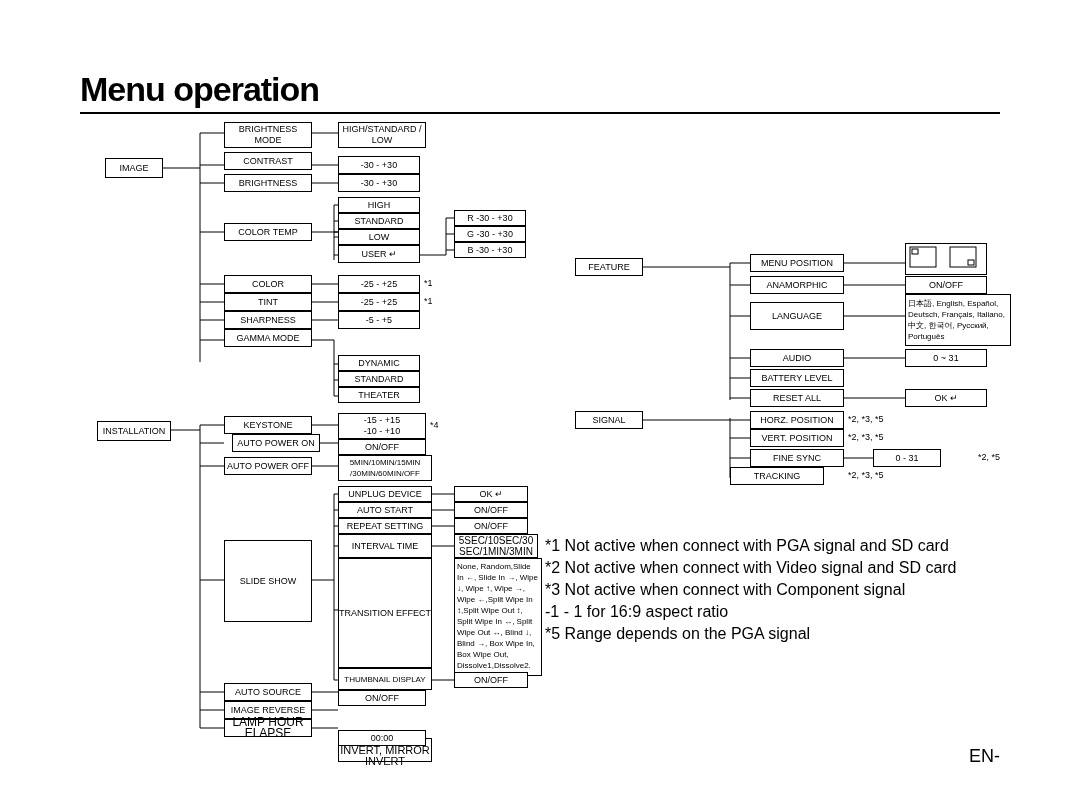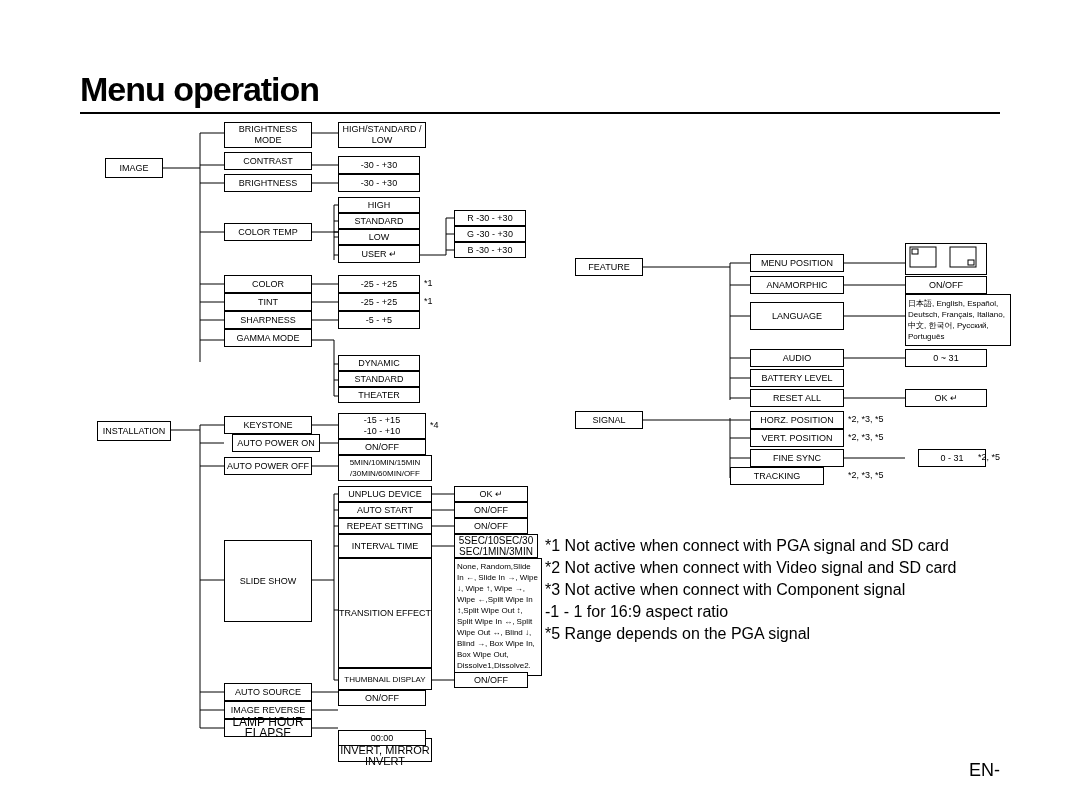--- a/index.html
+++ b/index.html
@@ -3,21 +3,21 @@
 <meta charset="utf-8">
 <style>
   html,body{margin:0;padding:0;background:#fff;font-family:Helvetica,Arial,sans-serif;color:#000;}
   .page{position:relative;width:1080px;height:803px;}
   .title{position:absolute;left:80px;top:70px;font-size:34px;font-weight:700;letter-spacing:-1px;}
   .rule{position:absolute;left:80px;top:112px;width:920px;height:2px;background:#000;}
   .box, .tbox{position:absolute;border:1px solid #000;background:#fff;font-size:9px;line-height:11px;
       display:flex;align-items:center;justify-content:center;text-align:center;}
   .lbl{position:absolute;font-size:9px;line-height:11px;}
   svg{position:absolute;left:0;top:0;}
-  .en{position:absolute;right:80px;bottom:22px;font-size:18px;}
+  .en{position:absolute;right:80px;bottom:36px;font-size:18px;}
   .notes{position:absolute;left:545px;top:535px;font-size:16px;line-height:22px;}
 </style>
 </head>
 <body>
 
 <div class="page">
   <div class="title">Menu operation</div>
   <div class="rule"></div>
 
   <svg width="1080" height="803">
@@ -196,21 +196,21 @@
   </div>
   <div class="box" style="left:905px;top:276px;width:80px;height:16px">ON/OFF</div>
   <div class="box" style="left:905px;top:294px;width:100px;height:46px;font-size:8px;text-align:left;padding:2px">日本語, English, Español, Deutsch, Français, Italiano, 中文, 한국어, Русский, Português</div>
   <div class="box" style="left:905px;top:349px;width:80px;height:16px">0 ~ 31</div>
   <div class="box" style="left:905px;top:389px;width:80px;height:16px">OK  ↵</div>
 
   <div class="box" style="left:750px;top:411px;width:92px;height:16px">HORZ. POSITION</div>
   <div class="box" style="left:750px;top:429px;width:92px;height:16px">VERT. POSITION</div>
   <div class="box" style="left:750px;top:449px;width:92px;height:16px">FINE SYNC</div>
   <div class="box" style="left:730px;top:467px;width:92px;height:16px">TRACKING</div>
-  <div class="box" style="left:918px;top:449px;width:66px;height:16px">0 - 31</div>
+  <div class="box" style="left:873px;top:449px;width:66px;height:16px">0 - 31</div>
 
   <div class="lbl" style="left:848px;top:414px">*2, *3, *5</div>
   <div class="lbl" style="left:848px;top:432px">*2, *3, *5</div>
   <div class="lbl" style="left:978px;top:452px">*2, *5</div>
   <div class="lbl" style="left:848px;top:470px">*2, *3, *5</div>
 
   <div class="notes">
     <div>*1 Not active when connect with PGA signal and SD card</div>
     <div>*2 Not active when connect with Video signal and SD card</div>
     <div>*3 Not active when connect with Component signal</div>

